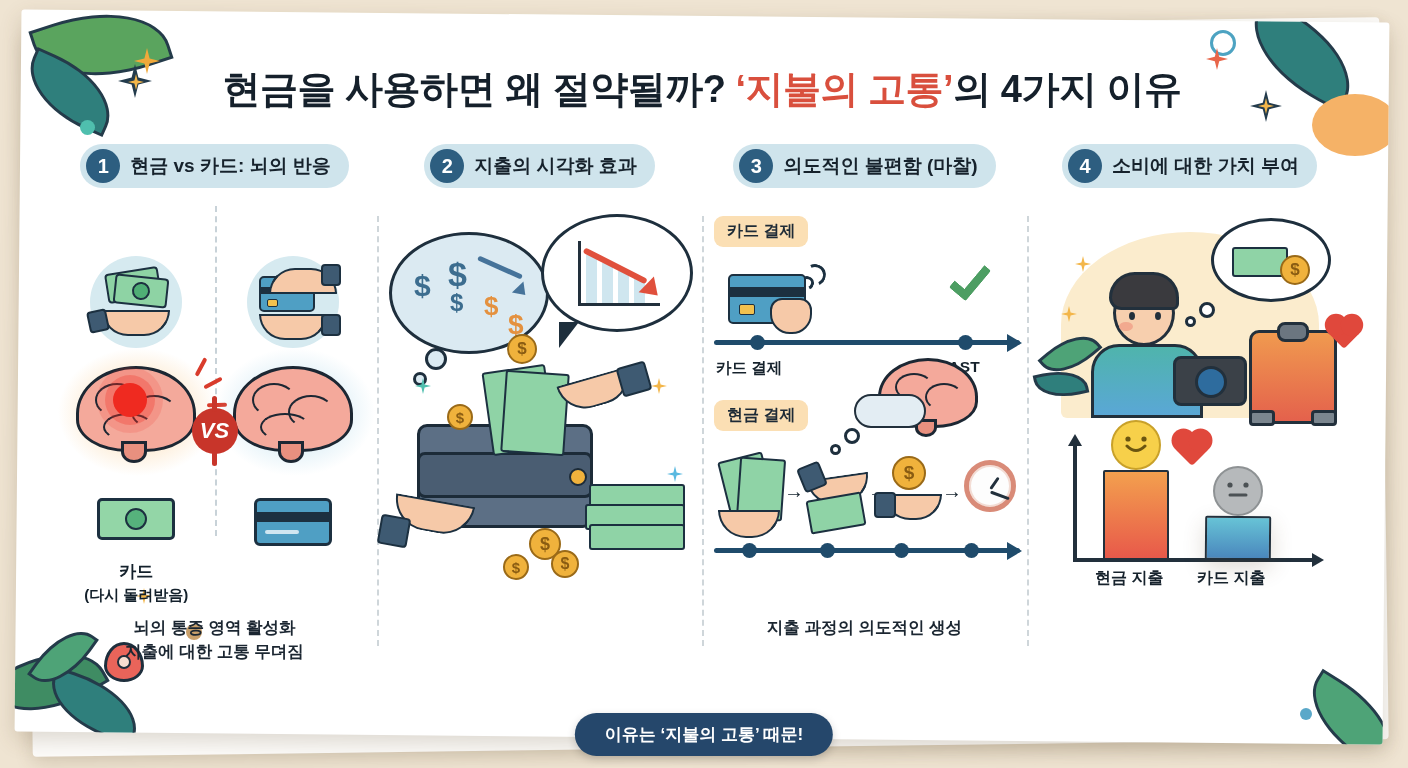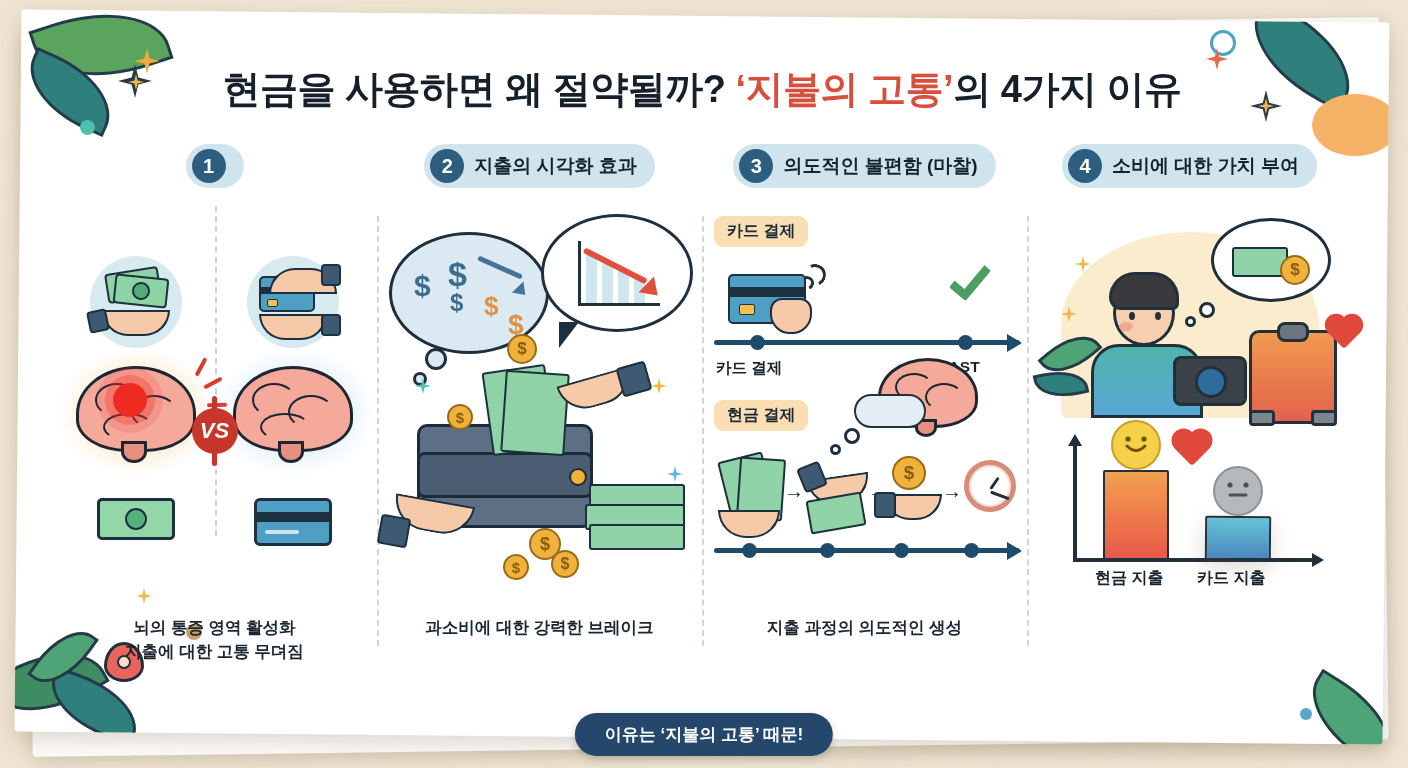--- a/index.html
+++ b/index.html
@@ -567,20 +567,21 @@
       <span class="title">
         <span>현금을 사용하면 왜 절약될까? </span><span class="accent">‘지불의 고통’</span><span>의 4가지 이유</span>
       </span>
     </div>
 
     <div class="columns">
 
       <div class="col">
         <div class="pill">
           <span class="pill-num">1</span>
+          <span class="pill-label">현금 vs 카드: 뇌의 반응</span>
         </div>
 
         <div class="panel">
           <div class="vdash"></div>
 
           <div class="p1-row" style="top:58px;">
             <div class="half">
               <div class="circ">
                 <div class="bill" style="left:16px; top:14px; transform:rotate(-9deg);"></div>
                 <div class="bill" style="left:24px; top:20px; transform:rotate(6deg);"></div>
@@ -640,20 +641,26 @@
             </div>
             <div class="half">
               <div class="big-card">
                 <span class="stripe"></span>
                   <span class="line"></span>
               </div>
             </div>
           </div>
 
           <div class="p1-row" style="top:362px;">
+            <div class="half">
+              <div class="sub-label">
+                <div>카드</div>
+                <div class="small">(다시 돌려받음)</div>
+              </div>
+            </div>
           </div>
         </div>
       </div>
 
       <div class="col">
         <div class="pill">
           <span class="pill-num">2</span>
           <span class="pill-label">지출의 시각화 효과</span>
         </div>
 
@@ -851,21 +858,20 @@
 
     <div class="captions">
       <div class="cap-cell">
         <div class="caption">
           <div>뇌의 통증 영역 활성화</div>
           <div>지출에 대한 고통 무뎌짐</div>
         </div>
       </div>
       <div class="cap-cell">
         <div class="caption">
-          <div>과소비에 대한 강력한 브레이크</div>
         </div>
       </div>
       <div class="cap-cell">
         <div class="caption">
           <div>지출 과정의 의도적인 생성</div>
         </div>
       </div>
       <div class="cap-cell">
         <div class="caption">
         </div>

